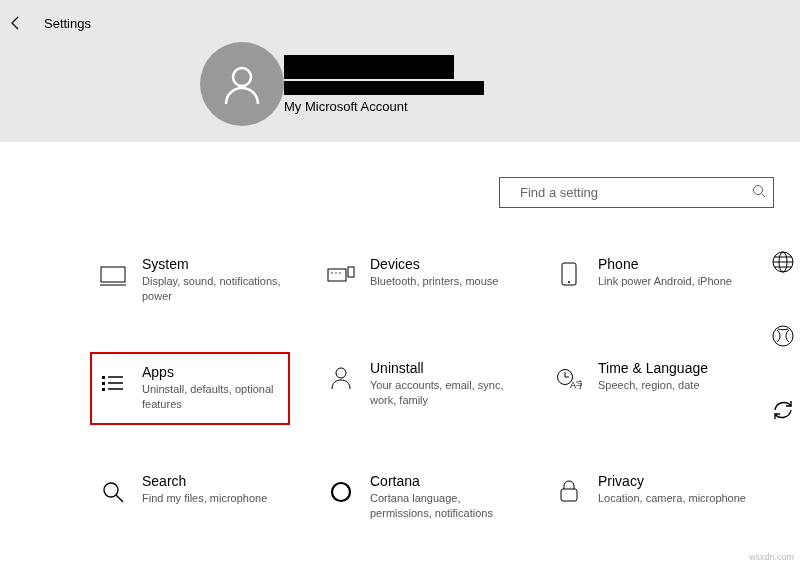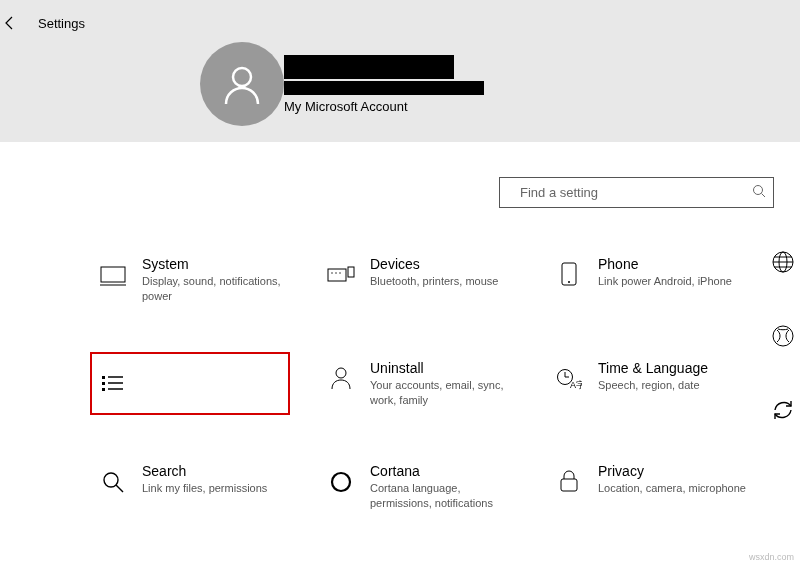--- a/index.html
+++ b/index.html
@@ -15,21 +15,21 @@
   }
   .header {
     background: #e8e8e8;
     height: 142px;
     position: relative;
     padding-top: 10px;
   }
   .back-row {
     display: flex;
     align-items: center;
-    padding-left: 2px;
+    padding-left: 8px;
     gap: 20px;
     height: 26px;
   }
   .back-btn svg { display:block; }
   .title { font-size: 13px; }
   .profile {
     position: absolute;
     left: 200px;
     top: 42px;
     display: flex;
@@ -189,20 +189,24 @@
     <span class="tile-icon">
       <svg width="24" height="20" viewBox="0 0 24 20">
           <rect x="1" y="2" width="3" height="3" fill="#000"></rect>
           <rect x="1" y="8" width="3" height="3" fill="#000"></rect>
           <rect x="1" y="14" width="3" height="3" fill="#000"></rect>
           <line x1="7" y1="3" x2="22" y2="3" stroke="#000" stroke-width="1.5"></line>
           <line x1="7" y1="9" x2="22" y2="9" stroke="#000" stroke-width="1.5"></line>
           <line x1="7" y1="15" x2="22" y2="15" stroke="#000" stroke-width="1.5"></line>
         </svg>
     </span>
+    <div class="tile-text">
+      <div class="t-title">Apps</div>
+      <div class="t-desc">Uninstall, defaults, optional features</div>
+    </div>
   </div>
 
   <div class="tile">
     <span class="tile-icon">
       <svg width="22" height="24" viewBox="0 0 22 24">
           <circle cx="11" cy="7" r="5" stroke="#000" fill="none"></circle>
           <path d="M2 23c0-6 4-9 9-9s9 3 9 9" stroke="#000" fill="none"></path>
         </svg>
     </span>
     <div class="tile-text">
@@ -228,21 +232,21 @@
 
   <div class="tile">
     <span class="tile-icon">
       <svg width="22" height="22" viewBox="0 0 22 22">
           <circle cx="9" cy="9" r="7" stroke="#000" fill="none" stroke-width="1.4"></circle>
           <line x1="14" y1="14" x2="21" y2="21" stroke="#000" stroke-width="1.4"></line>
         </svg>
     </span>
     <div class="tile-text">
       <div class="t-title">Search</div>
-      <div class="t-desc">Link my files, permissions</div>
+      <div class="t-desc">Find my files, microphone</div>
     </div>
   </div>
 
   <div class="tile">
     <span class="tile-icon">
       <svg width="22" height="22" viewBox="0 0 22 22">
           <circle cx="11" cy="11" r="9" stroke="#000" fill="none" stroke-width="2.2"></circle>
         </svg>
     </span>
     <div class="tile-text">

